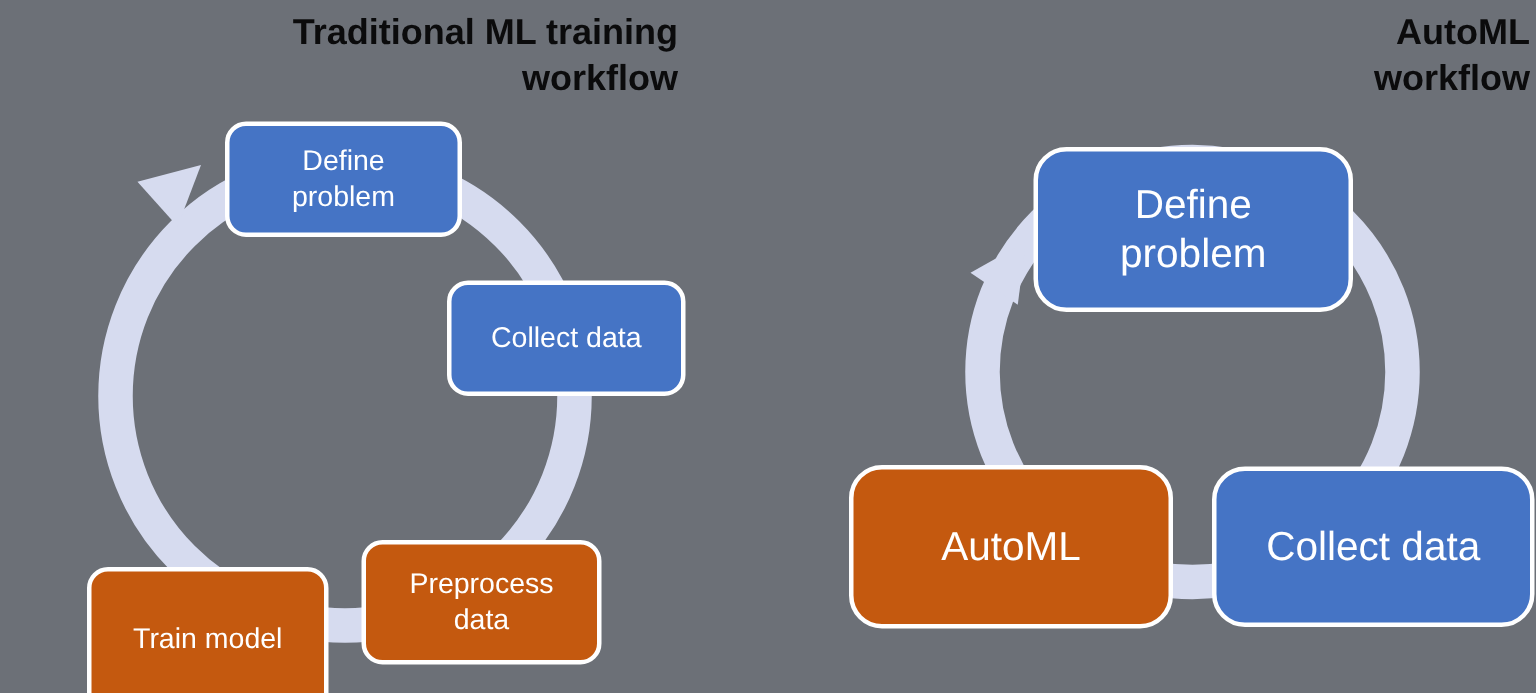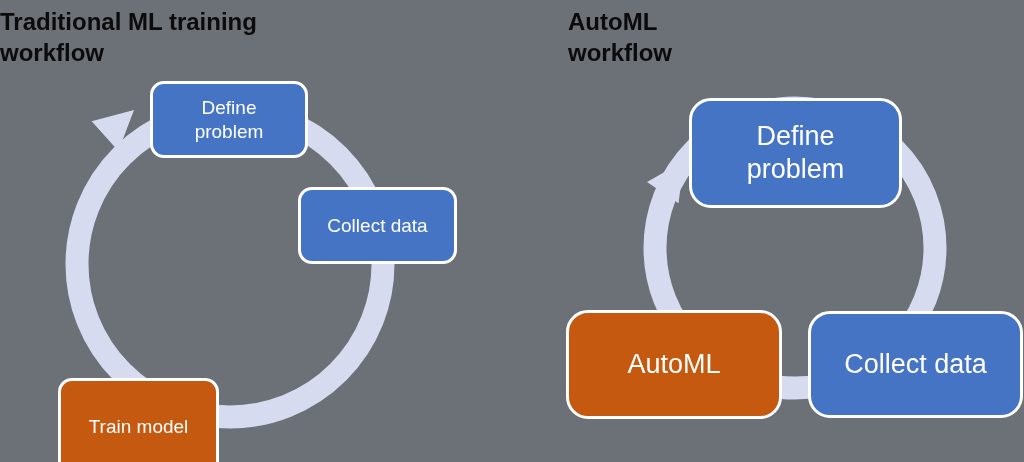--- a/index.html
+++ b/index.html
@@ -18,21 +18,21 @@
     position: absolute;
     left: 0;
     top: 0;
     width: 1024px;
     height: 462px;
     z-index: 0;
   }
   .diagram-title {
     position: absolute;
     top: 7px;
-    text-align: left;
+    text-align: right;
     color: #0b0b0c;
     font-weight: bold;
     font-size: 24px;
     line-height: 1.28;
     z-index: 2;
   }
   .title-left  { left: 0px;   width: 452px; }
   .title-right { left: 568px; width: 452px; }
   .node {
     position: absolute;
@@ -93,20 +93,23 @@
 
   <div class="node node-sm node-blue l-define">
     <span class="wrap-narrow">Define problem</span>
   </div>
   <div class="node node-sm node-blue l-collect">
     <span>Collect data</span>
   </div>
   <div class="node node-sm node-orange l-train">
     <span>Train model</span>
   </div>
+  <div class="node node-sm node-orange l-preprocess">
+    <span class="wrap-narrow">Preprocess data</span>
+  </div>
 
   <div class="diagram-title title-right">
     <div>AutoML</div>
     <div>workflow</div>
   </div>
 
   <div class="node node-lg node-blue r-define">
     <span class="wrap-narrow">Define problem</span>
   </div>
   <div class="node node-lg node-orange r-automl">

